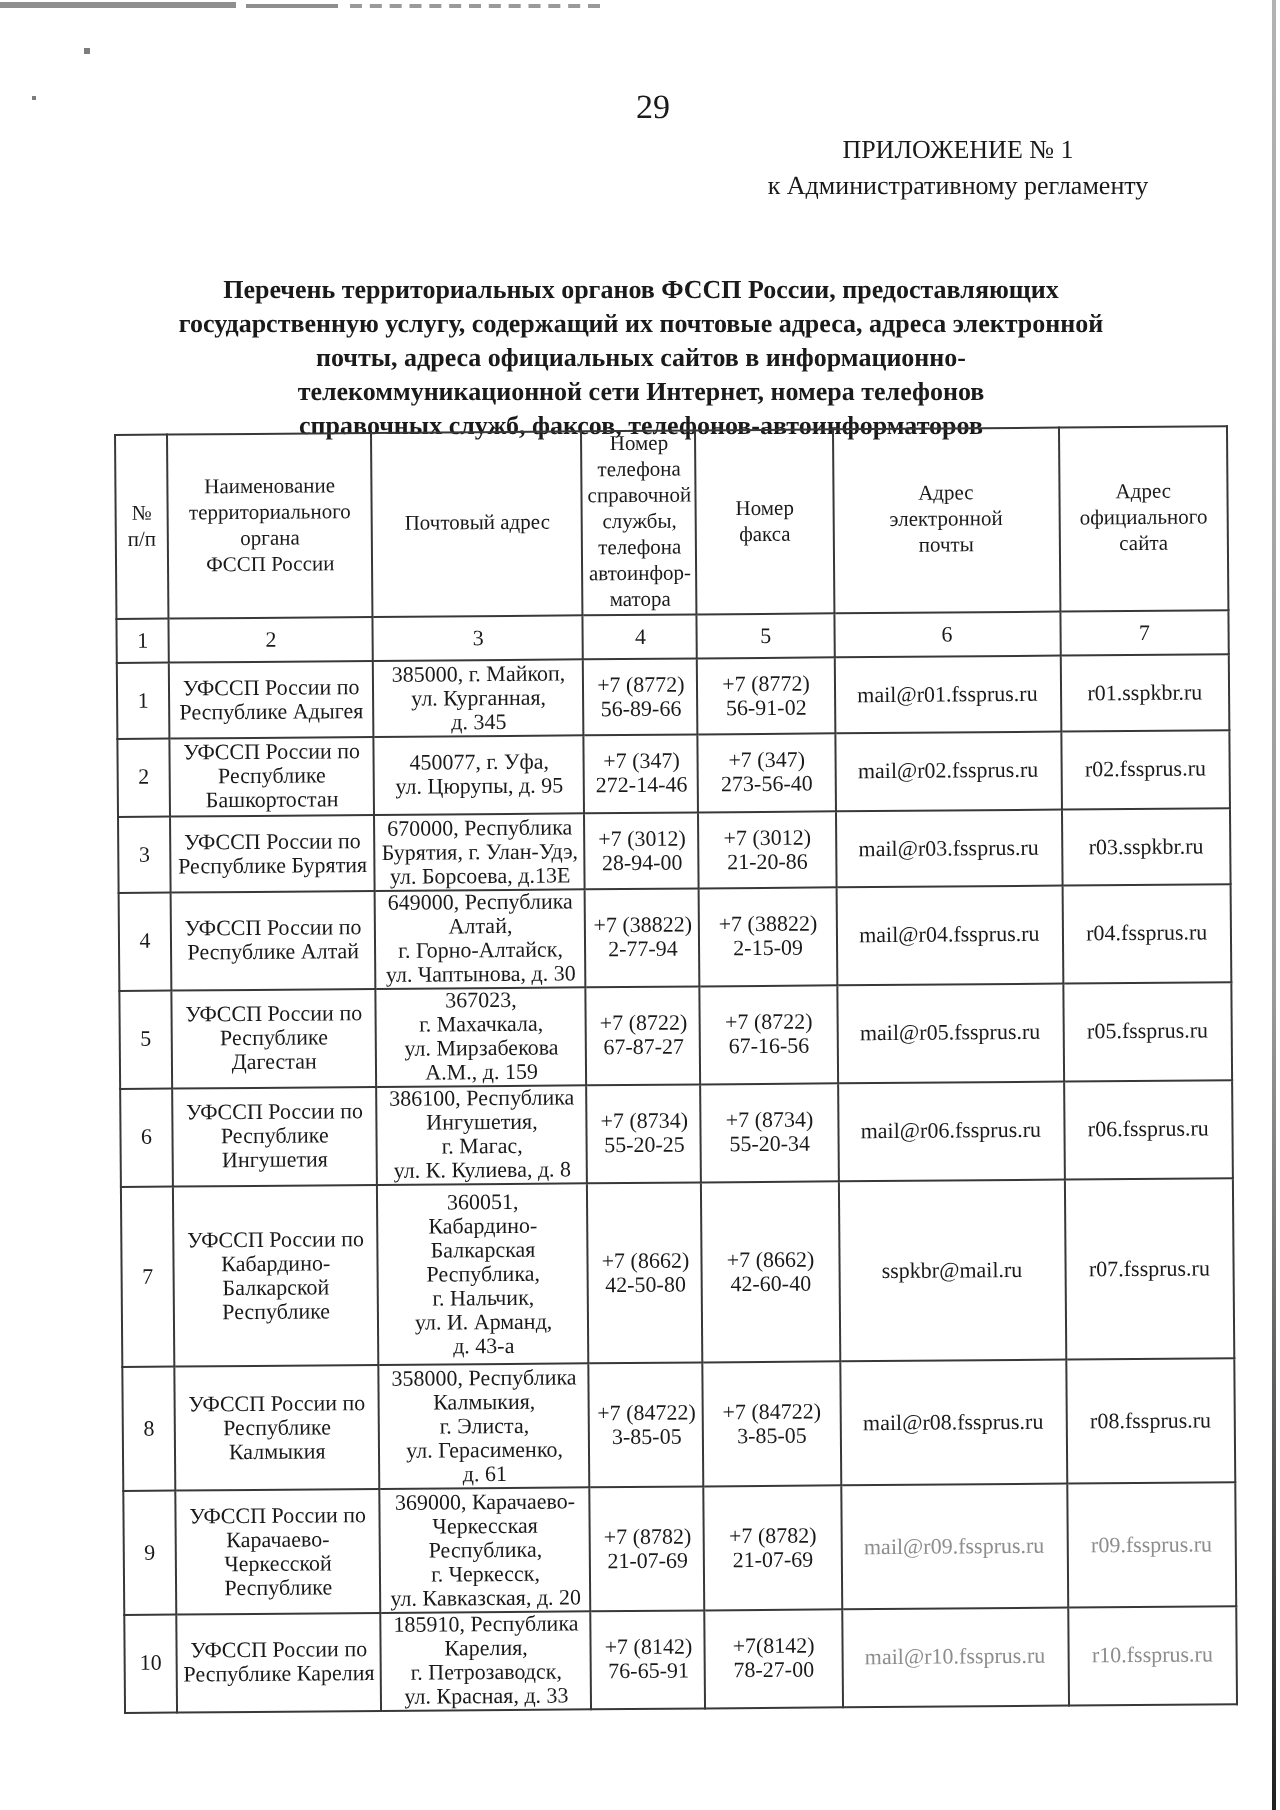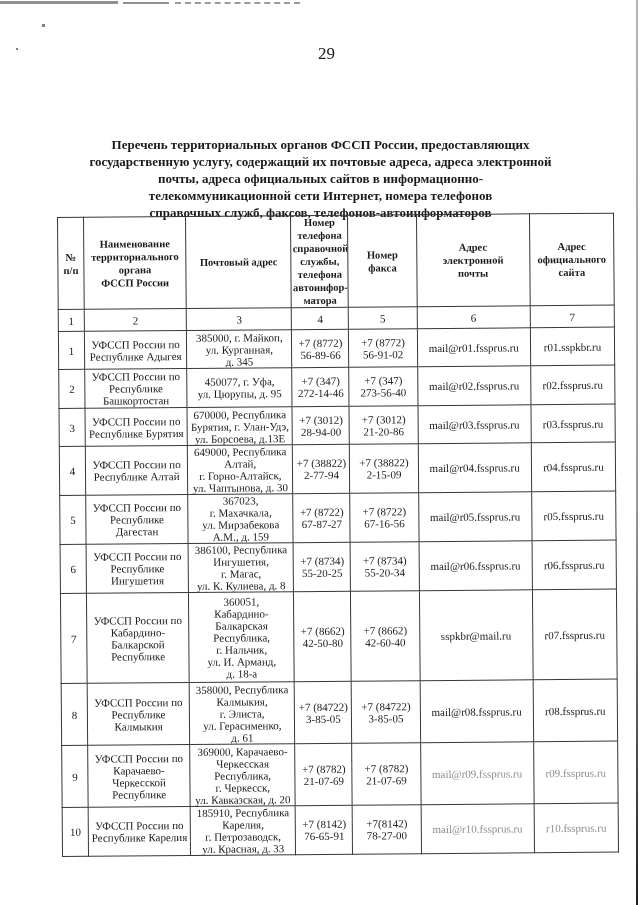--- a/index.html
+++ b/index.html
@@ -31,40 +31,42 @@
     position:absolute;left:57px;top:217px;
     border-collapse:collapse;table-layout:fixed;width:557px;
     transform:rotate(-0.45deg);transform-origin:0 0;
   }
   .org-table th,.org-table td{
     border:1px solid #383838;
     text-align:center;vertical-align:middle;
     white-space:pre-line;overflow:hidden;
     padding:0 1px;
   }
-  .org-table th{font-size:10.5px;line-height:13px;font-weight:bold;}
+  .org-table th{font-size:10.5px;line-height:13px;font-weight:normal;}
   .org-table td{font-size:11px;line-height:12px;}
   .org-table tr.head-row{height:91px;}
   .org-table tr.num-row{height:22px;}
   .org-table tr.num-row td{font-size:11px;}
   .org-table td.faded{color:#8d8d8d;}
 </style>
 </head>
 <body>
 
 <div class="artifact" style="left:0;top:1px;width:118px;height:3px;"></div>
 <div class="artifact" style="left:123px;top:2px;width:46px;height:2px;"></div>
 <div class="artifact-dash" style="left:175px;top:2px;width:125px;height:0;"></div>
 <div class="scan-right-line"></div>
 <div class="speck" style="left:42px;top:24px;width:3px;height:3px;"></div>
 <div class="speck" style="left:16px;top:48px;width:2px;height:2px;"></div>
 
 <div class="page-number">29</div>
 
 <div class="appendix">
+  <div>ПРИЛОЖЕНИЕ № 1</div>
+  <div>к Административному регламенту</div>
 </div>
 
 <div class="doc-title">Перечень территориальных органов ФССП России, предоставляющих
 государственную услугу, содержащий их почтовые адреса, адреса электронной
 почты, адреса официальных сайтов в информационно-
 телекоммуникационной сети Интернет, номера телефонов
 справочных служб, факсов, телефонов-автоинформаторов</div>
 
 <table class="org-table">
   <colgroup>
@@ -145,21 +147,21 @@
         <td>УФССП России по
 Республике Бурятия</td>
         <td>670000, Республика
 Бурятия, г. Улан-Удэ,
 ул. Борсоева, д.13Е</td>
         <td>+7 (3012)
 28-94-00</td>
         <td>+7 (3012)
 21-20-86</td>
         <td>mail@r03.fssprus.ru</td>
-        <td>r03.fssprus.ru</td>
+        <td>r03.sspkbr.ru</td>
       </tr>
       <tr style="height: 49px;">
         <td>4</td>
         <td>УФССП России по
 Республике Алтай</td>
         <td>649000, Республика
 Алтай,
 г. Горно-Алтайск,
 ул. Чаптынова, д. 30</td>
         <td>+7 (38822)
@@ -206,21 +208,21 @@
         <td>УФССП России по
 Кабардино-
 Балкарской
 Республике</td>
         <td>360051,
 Кабардино-
 Балкарская
 Республика,
 г. Нальчик,
 ул. И. Арманд,
-д. 18-а</td>
+д. 43-а</td>
         <td>+7 (8662)
 42-50-80</td>
         <td>+7 (8662)
 42-60-40</td>
         <td>sspkbr@mail.ru</td>
         <td>r07.fssprus.ru</td>
       </tr>
       <tr style="height: 62px;">
         <td>8</td>
         <td>УФССП России по

